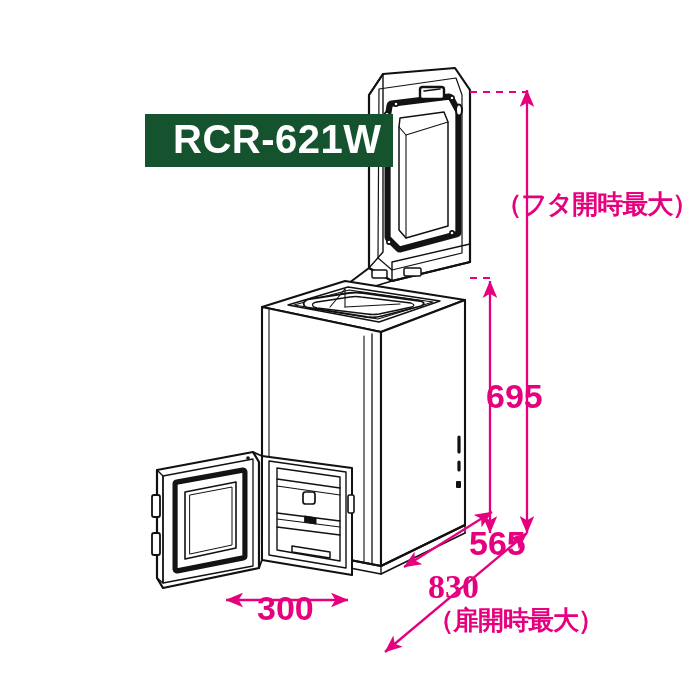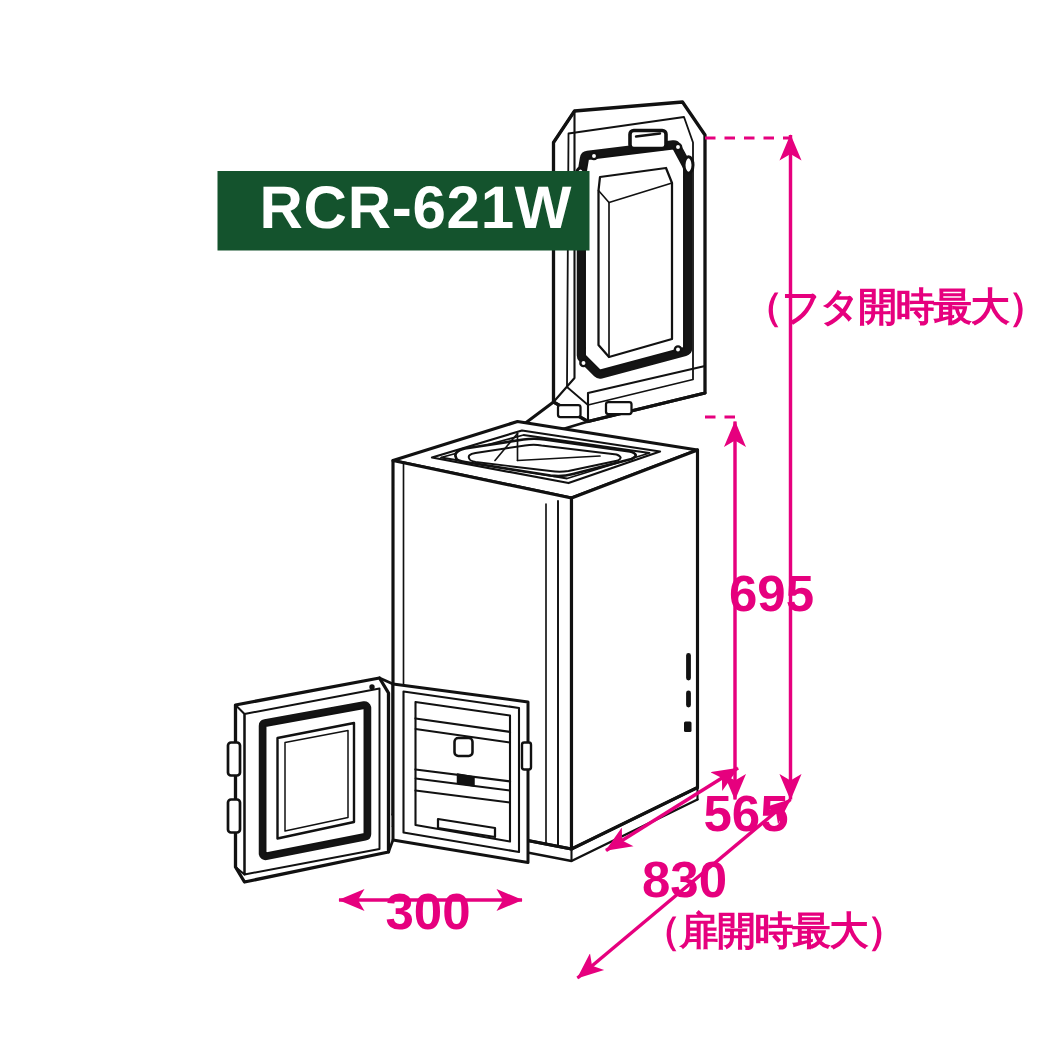--- a/index.html
+++ b/index.html
@@ -51,21 +51,21 @@
     font-size: 34px;
     letter-spacing: 0px;
   }
   .dim-note {
     font-size: 26px;
     letter-spacing: -1px;
   }
   .lbl-1155 { left: 496px; top: 190px; text-align: left; }
   .lbl-695  { left: 486px; top: 377px; }
   .lbl-565  { left: 437px; top: 524px; margin-left: 32px; }
-  .lbl-830  { left: 428px; top: 568px; }
+  .lbl-830  { left: 428px; top: 568px; font-family: Liberation Serif, serif; }
   .lbl-300  { left: 257px; top: 589px; }
 </style>
 </head>
 <body>
 
 <div id="page">
 
   <svg id="diagram-svg" viewBox="0 0 700 700">
     <defs>
       <marker id="arrowMag" markerWidth="9" markerHeight="9" refX="7.4" refY="3.2" orient="auto" markerUnits="strokeWidth">

